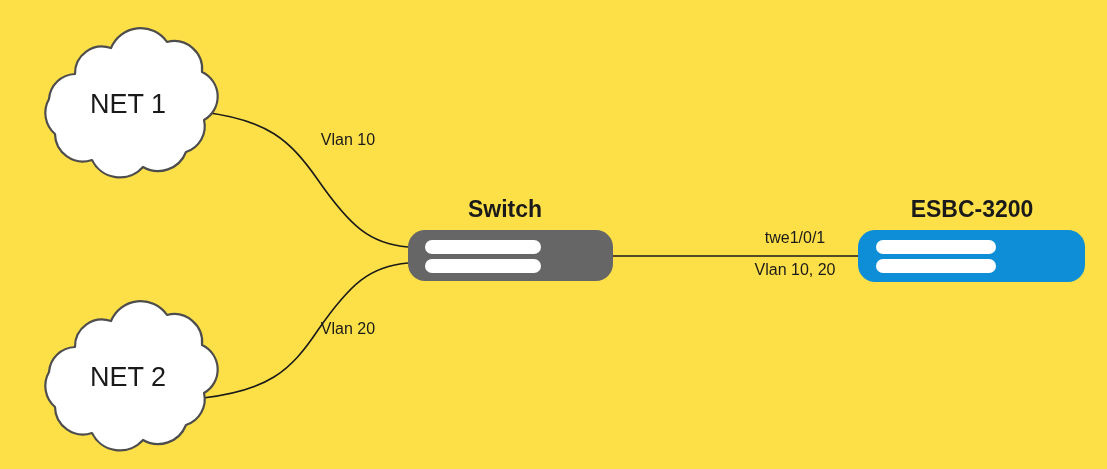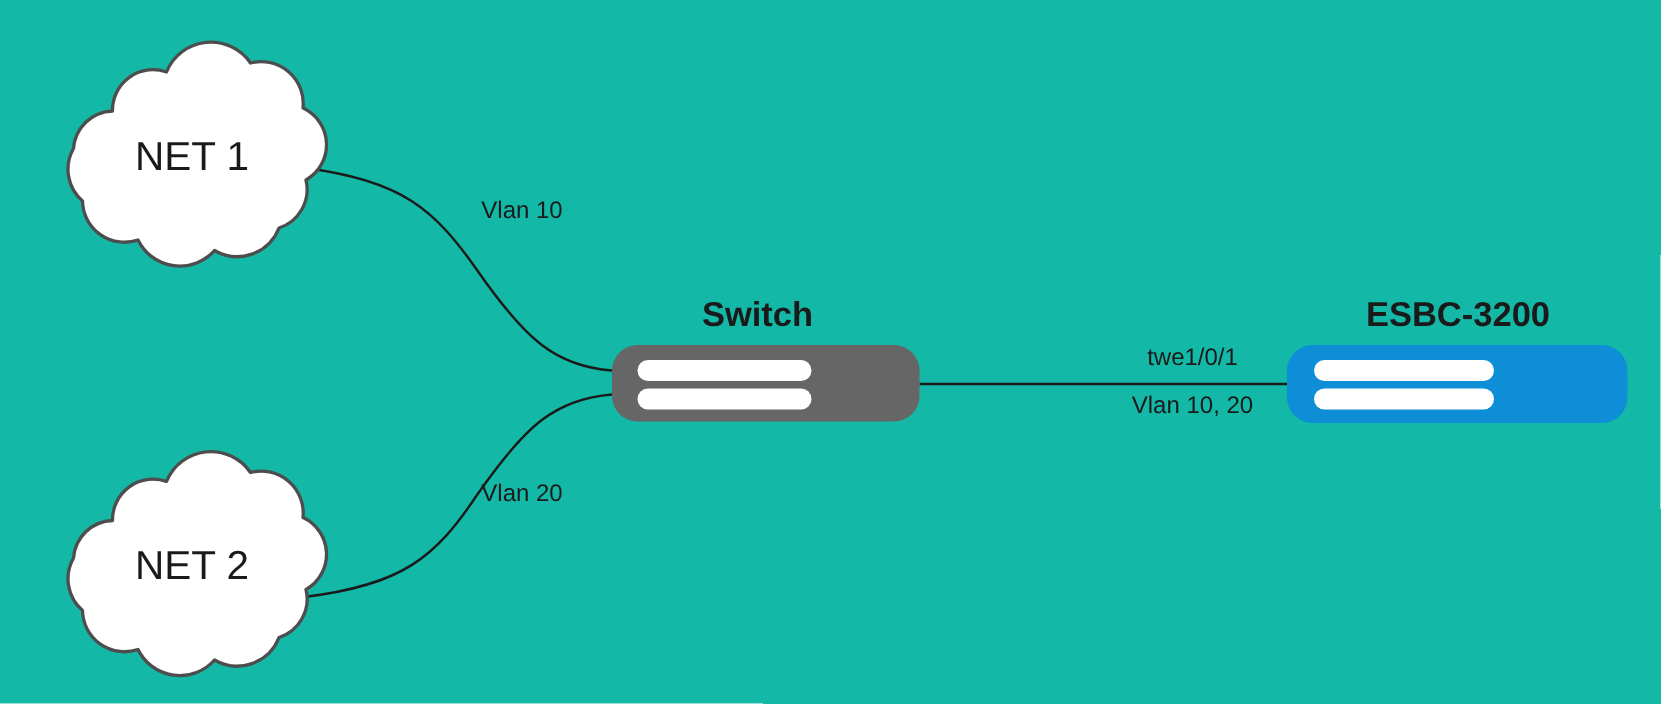--- a/index.html
+++ b/index.html
@@ -11,21 +11,21 @@
   body {
     font-family: "Liberation Sans", sans-serif;
     width: 1107px;
     height: 469px;
     overflow: hidden;
   }
   #diagram-root {
     position: relative;
     width: 1107px;
     height: 469px;
-    background: #14b8a6;
+    background: #fde047;
   }
   svg.canvas {
     display: block;
     width: 1107px;
     height: 469px;
   }
   .cloud-shape {
     fill: #ffffff;
     stroke: #4d4d4d;
     stroke-width: 2.2;

